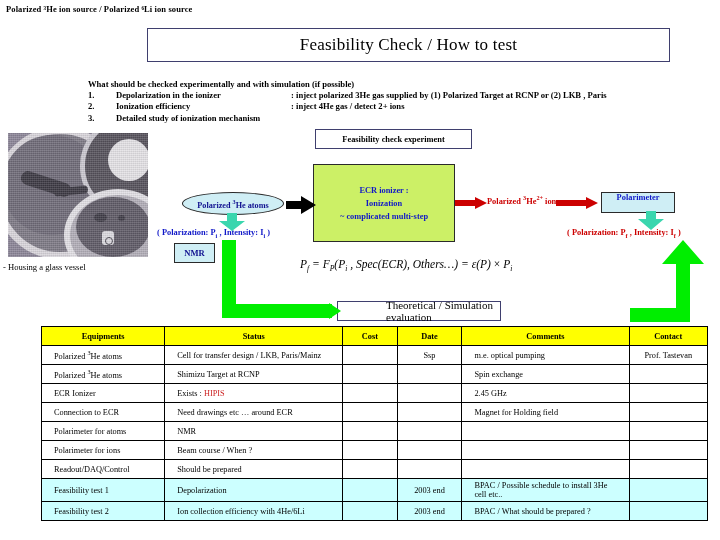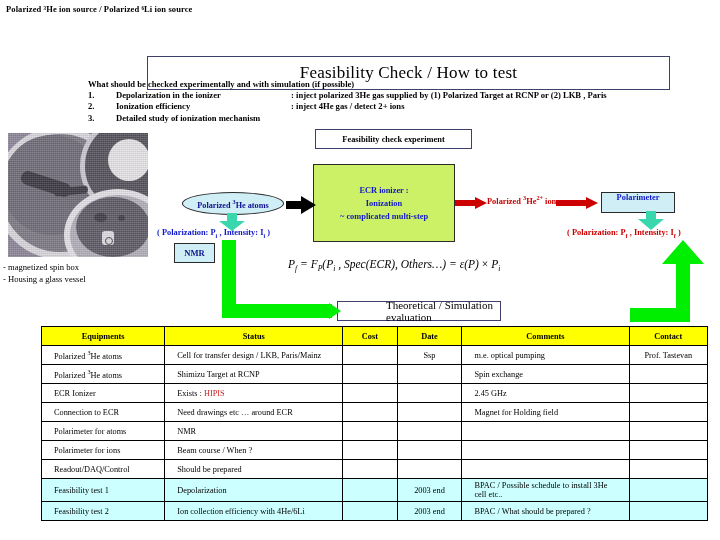--- a/index.html
+++ b/index.html
@@ -15,21 +15,21 @@
 
   
   #slide-subtitle{
     left:6px; top:4px;
     font-size:8.5px; font-weight:bold; letter-spacing:.1px;
   }
   #title-box{
     left:147px; top:28px; width:521px; height:32px;
     border:1px solid #3f3f6e;
     background:#fff;
-    display:flex;align-items:center;justify-content:center;margin-top:28px;
+    display:flex;align-items:center;justify-content:center;
   }
   #title-box .t{font-size:17px;font-weight:normal;letter-spacing:.2px;}
 
   
   #checklist{left:88px;top:79px;width:600px;}
   #checklist .head{font-size:8.6px;font-weight:bold;margin-bottom:1px;}
   #checklist .row{font-size:8.6px;font-weight:bold;line-height:11.4px;display:flex;}
   #checklist .num{width:28px;flex:0 0 28px;}
   #checklist .item{width:175px;flex:0 0 175px;}
   #checklist .note{flex:1 1 auto;}
@@ -104,21 +104,21 @@
   #pol-right{left:567px;top:228px;font-size:8.4px;font-weight:bold;color:#cc0000;white-space:nowrap;}
 
   #theo-box{
     left:337px;top:301px;width:162px;height:18px;
     border:1px solid #3f3f6e;background:#fff;
     display:flex;align-items:center;justify-content:center;
   }
   #theo-box .t{font-size:11px;font-weight:normal;margin-left:48px;}
 
   
-  #formulas{left:288px;top:256px;font-family:"Liberation Serif",serif;}
+  #formulas{left:300px;top:256px;font-family:"Liberation Serif",serif;}
   #formulas .fl{font-size:11.5px;font-style:italic;line-height:17px;white-space:nowrap;}
   #formulas .fl sub{font-size:7.6px;}
   .up{font-style:normal;}
 
   
   .blk-arrow{left:286px;top:196px;}
   .red1{left:455px;top:197px;}
   .red2{left:556px;top:197px;}
   .tealA{left:219px;top:213px;}
   .tealB{left:638px;top:211px;}
@@ -186,21 +186,20 @@
     <div class="blob2"></div>
   <div class="dot"></div>
     <div class="dot2"></div>
   <div class="knob">
       <b></b>
     </div>
   <div class="noise"></div>
 </div>
 
 <div class="abs" id="photo-caption">
-  <div>- magnetized spin box</div>
   <div>- Housing a glass vessel</div>
 </div>
 
 <div class="abs" id="feas-box">
   <div class="t">Feasibility check experiment</div>
 </div>
 
 <div class="abs" id="atoms-oval">
   <div class="t">Polarized <sup>3</sup>He atoms</div>
 </div>

